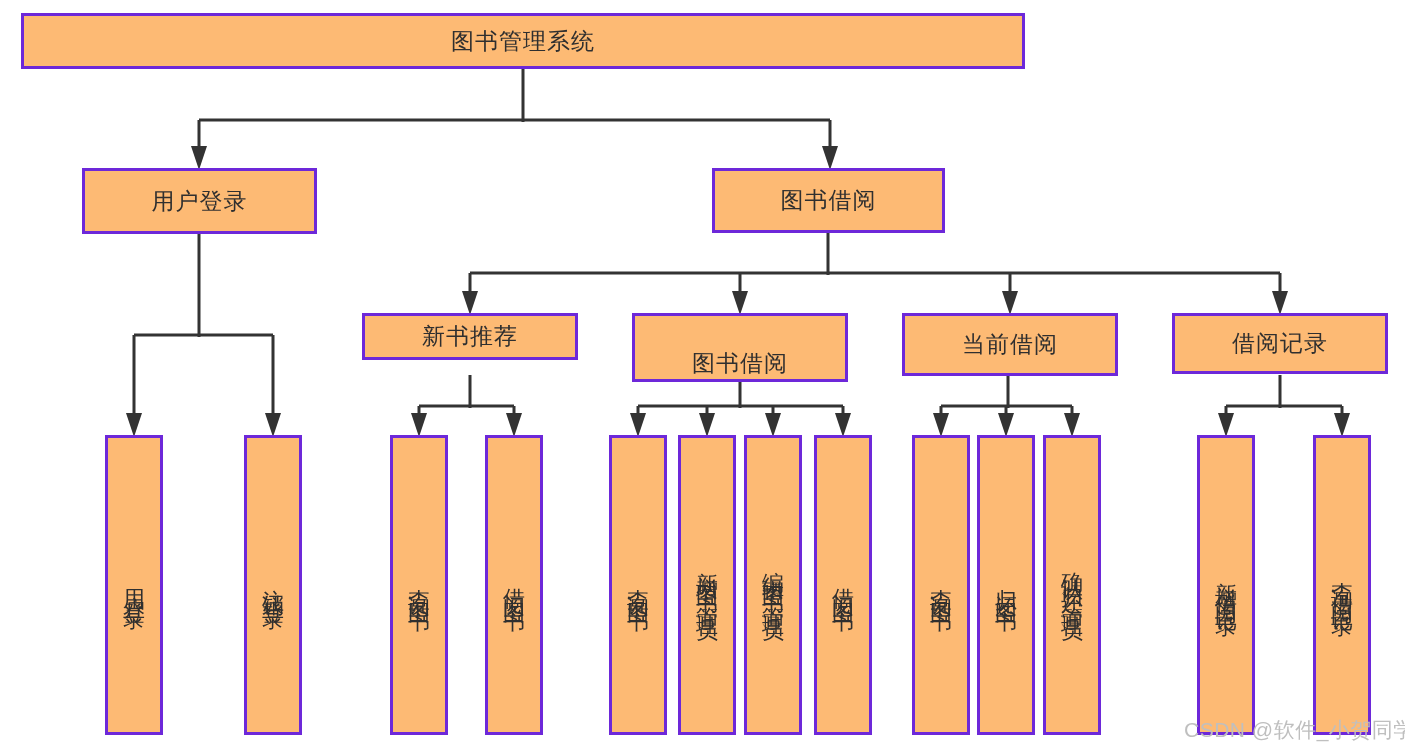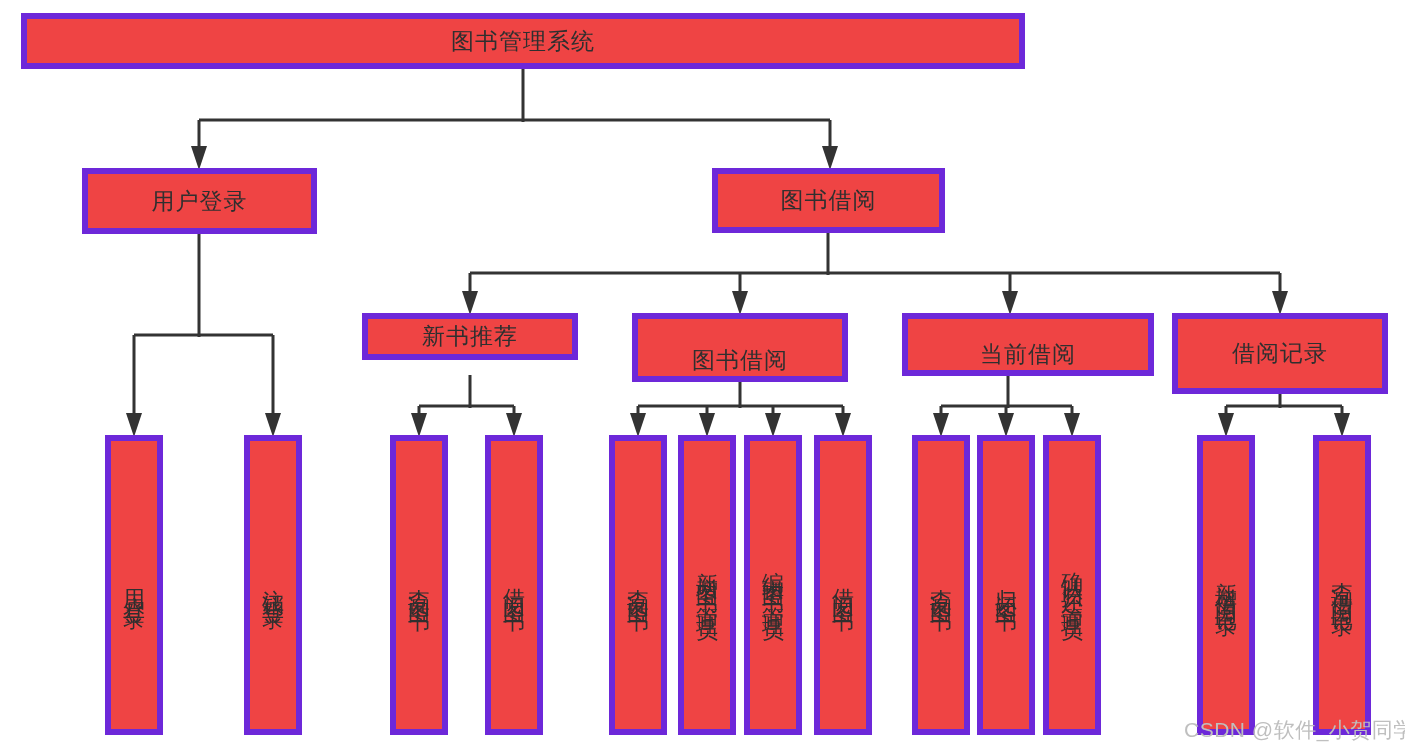--- a/index.html
+++ b/index.html
@@ -5,21 +5,21 @@
   html, body { margin: 0; padding: 0; background: #ffffff; }
   body {
     width: 1405px; height: 747px;
     font-family: "Liberation Sans", "DejaVu Sans", sans-serif;
     position: relative; overflow: hidden;
   }
   #canvas { position: absolute; inset: 0; width: 1405px; height: 747px; }
   #connectors { position: absolute; left: 0; top: 0; z-index: 1; }
   .node {
     position: absolute; z-index: 2; box-sizing: border-box;
-    background: #ef4444; border: 6px solid #6d28d9;
+    background: #fdba74; border: 3px solid #6d28d9;
     display: flex; align-items: center; justify-content: center;
     color: #2f2f2f; font-size: 23px; letter-spacing: 1px;
   }
   .node .lbl { white-space: nowrap; }
   .node.vert { font-size: 22px; letter-spacing: 0; }
   .node.vert .lbl {
     writing-mode: vertical-rl; text-orientation: mixed;
     letter-spacing: 7px; line-height: 1; white-space: nowrap;
     max-height: 288px;
   }
@@ -78,24 +78,24 @@
   <div class="node" style="left:712px; top:168px; width:233px; height:65px;">
     <span class="lbl">图书借阅</span>
   </div>
 
   <div class="node" style="left:362px; top:313px; width:216px; height:47px;">
     <span class="lbl">新书推荐</span>
   </div>
   <div class="node" style="left:632px; top:313px; width:216px; height:69px;align-items:flex-end;">
     <span class="lbl">图书借阅</span>
   </div>
-  <div class="node" style="left:902px; top:313px; width:252px; height:63px;align-items:flex-end;">
+  <div class="node" style="left:902px; top:313px; width:216px; height:63px;">
     <span class="lbl">当前借阅</span>
   </div>
-  <div class="node" style="left:1172px; top:313px; width:216px; height:81px;">
+  <div class="node" style="left:1172px; top:313px; width:216px; height:61px;">
     <span class="lbl">借阅记录</span>
   </div>
 
   <div class="node vert" style="left:105px; top:435px; width:58px; height:300px;">
     <span class="lbl">用户登录</span>
   </div>
   <div class="node vert" style="left:244px; top:435px; width:58px; height:300px;">
     <span class="lbl">注销登录</span>
   </div>
 

